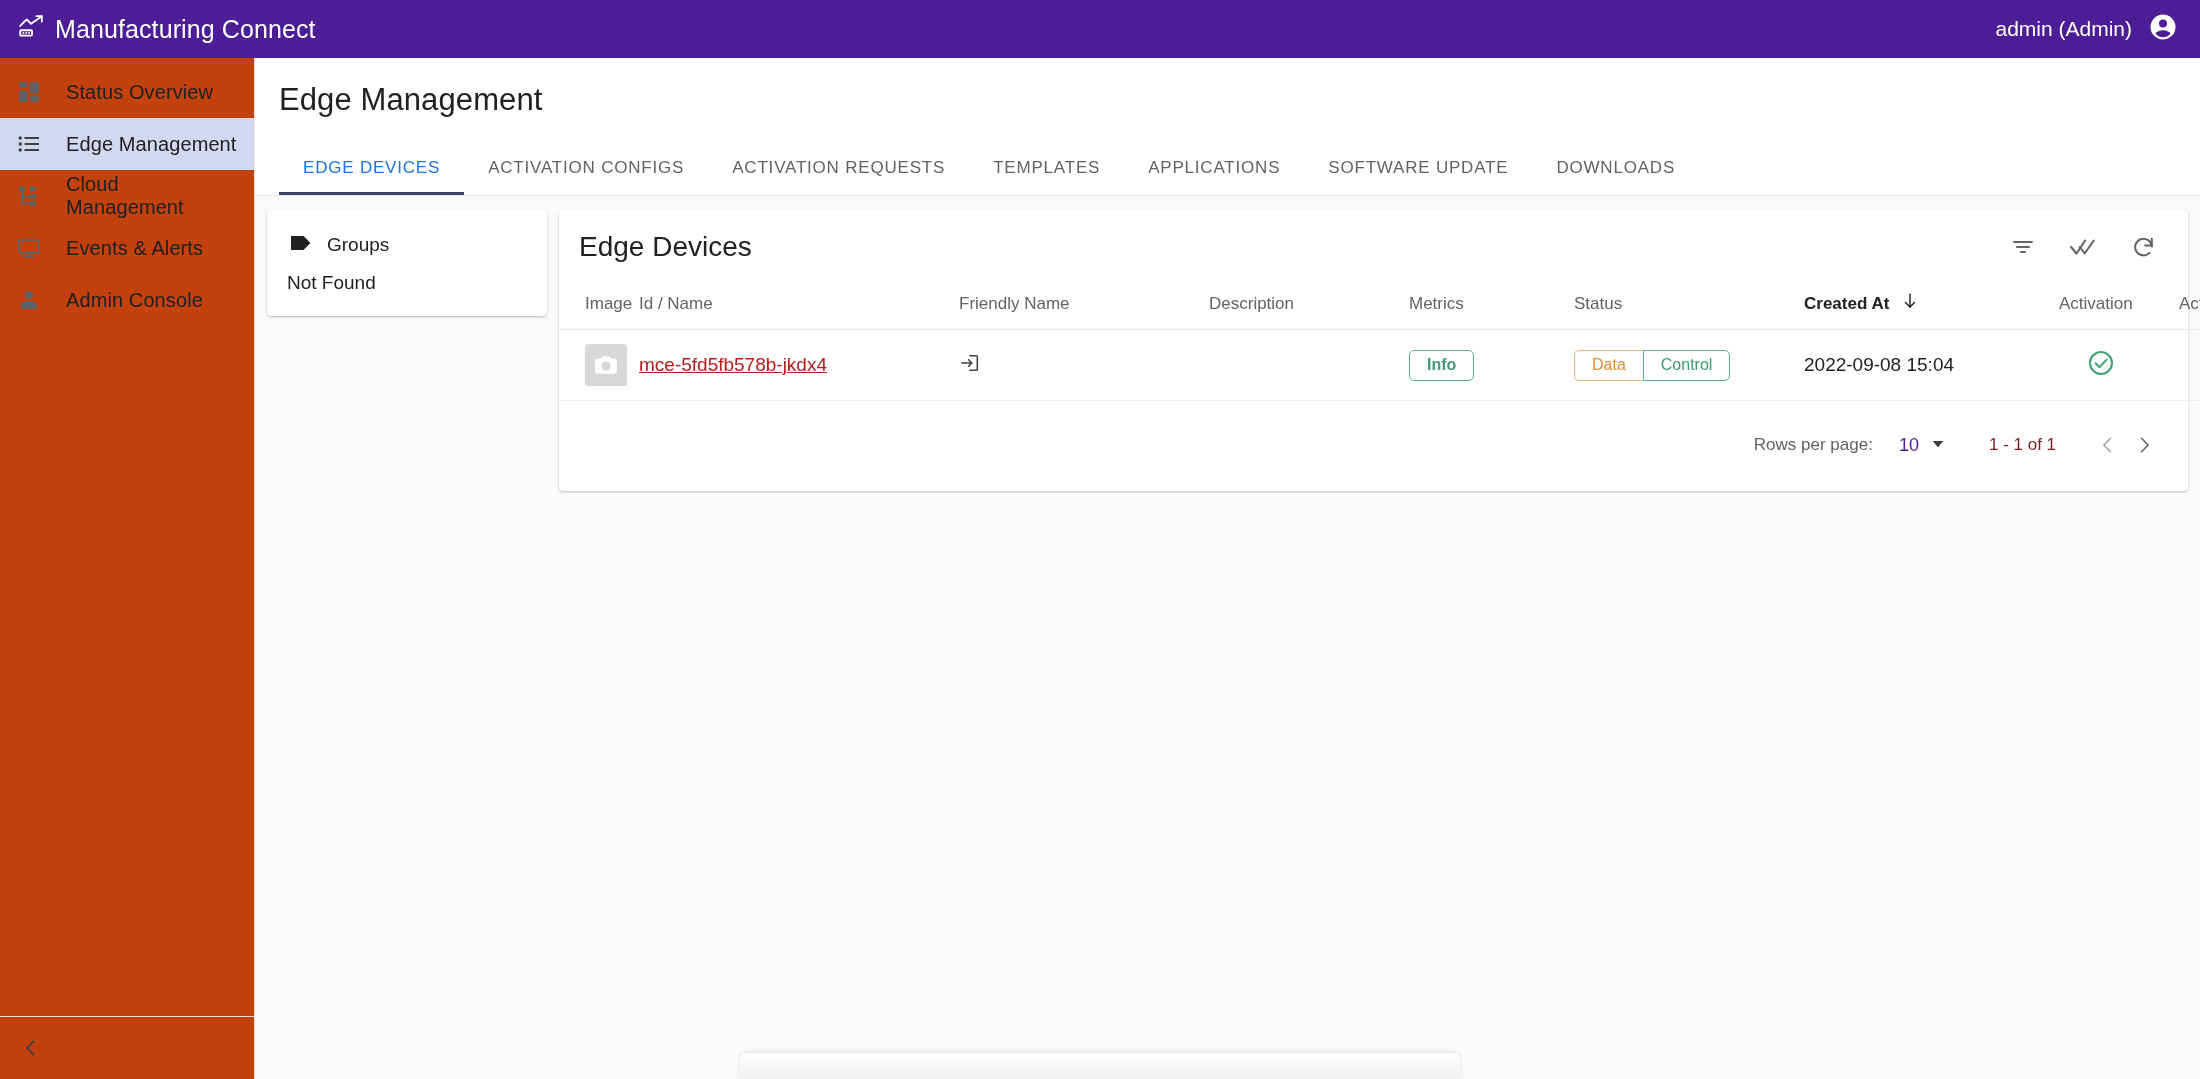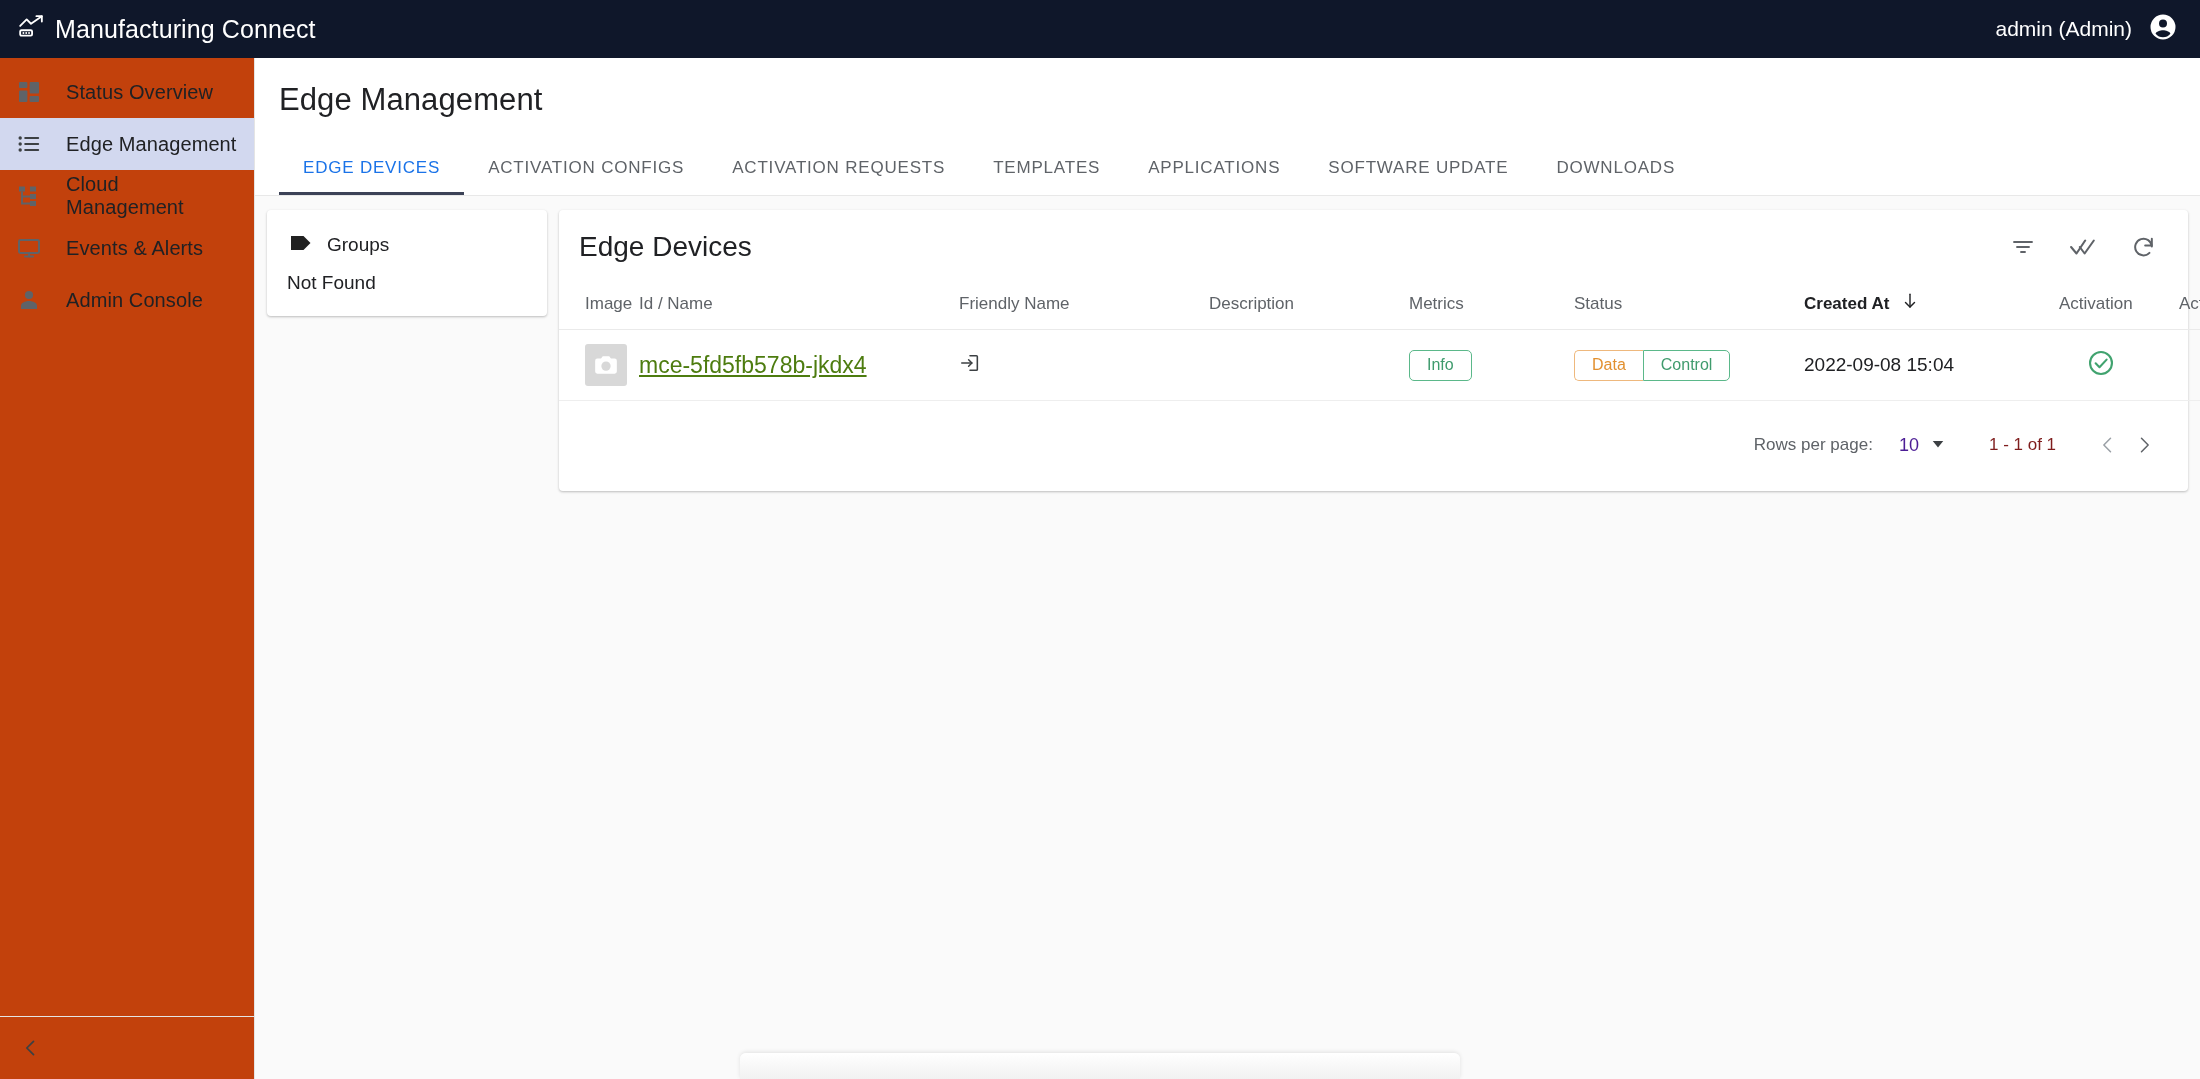--- a/index.html
+++ b/index.html
@@ -6,21 +6,21 @@
   html, body {
     width: 2200px; height: 1079px;
     font-family: "Liberation Sans", sans-serif;
     background: #fafafa;
     overflow: hidden;
   }
   .app { position: relative; width: 2200px; height: 1079px; display: flex; flex-direction: column; }
 
   
   .topbar {
-    height: 58px; background: #0f172a; color: #fff;
+    height: 58px; background: #4c1d95; color: #fff;
     display: flex; align-items: center; justify-content: space-between;
     padding: 0 22px 0 18px; flex: 0 0 58px; position: relative; z-index: 30;
   }
   .brand { display: flex; align-items: center; gap: 11px; }
   .brand-title { font-size: 25px; font-weight: 400; letter-spacing: .1px; color: #fff; }
   .topbar-right { display: flex; align-items: center; gap: 16px; }
   .user-label { font-size: 21px; font-weight: 400; color: #fff; }
 
   
   .body-row { display: flex; flex: 1 1 auto; min-height: 0; }
@@ -110,32 +110,32 @@
   table.devices thead th.sorted { color: #202124; font-weight: 700; }
   .th-inner { display: flex; align-items: center; gap: 12px; }
   table.devices tbody td {
     padding: 14px 0; border-bottom: 1px solid #eee; font-size: 19px; color: #202124;
     vertical-align: middle;
   }
   .col-image { width: 80px; padding-left: 26px !important; }
   .col-id { width: 320px; }
   .col-friendly { width: 250px; }
   .col-desc { width: 200px; }
-  .col-metrics { width: 165px; }
+  .col-metrics { width: 165px; font-weight: bold; }
   .col-status { width: 230px; }
   .col-created { width: 255px; }
   .col-activation { width: 120px; }
   .col-action { width: 90px; }
 
   .img-placeholder {
     width: 42px; height: 42px; border-radius: 3px; background: #d8d8d8;
     display: flex; align-items: center; justify-content: center;
   }
   .device-link {
-    color: #4d7c0f; text-decoration: underline; font-size: 23px; cursor: pointer;
+    color: #b91c1c; text-decoration: underline; font-size: 19px; cursor: pointer;
   }
   .chip {
     display: inline-flex; align-items: center; justify-content: center;
     height: 31px; padding: 0 17px; border-radius: 5px;
     font-size: 16px; background: #fff; cursor: pointer; white-space: nowrap;
   }
   .chip-info { border: 1px solid #5bb88a; color: #3f9b6d; }
   .chip-group { display: inline-flex; }
   .chip-data {
     border: 1px solid #eeb87d; color: #e2902f;

